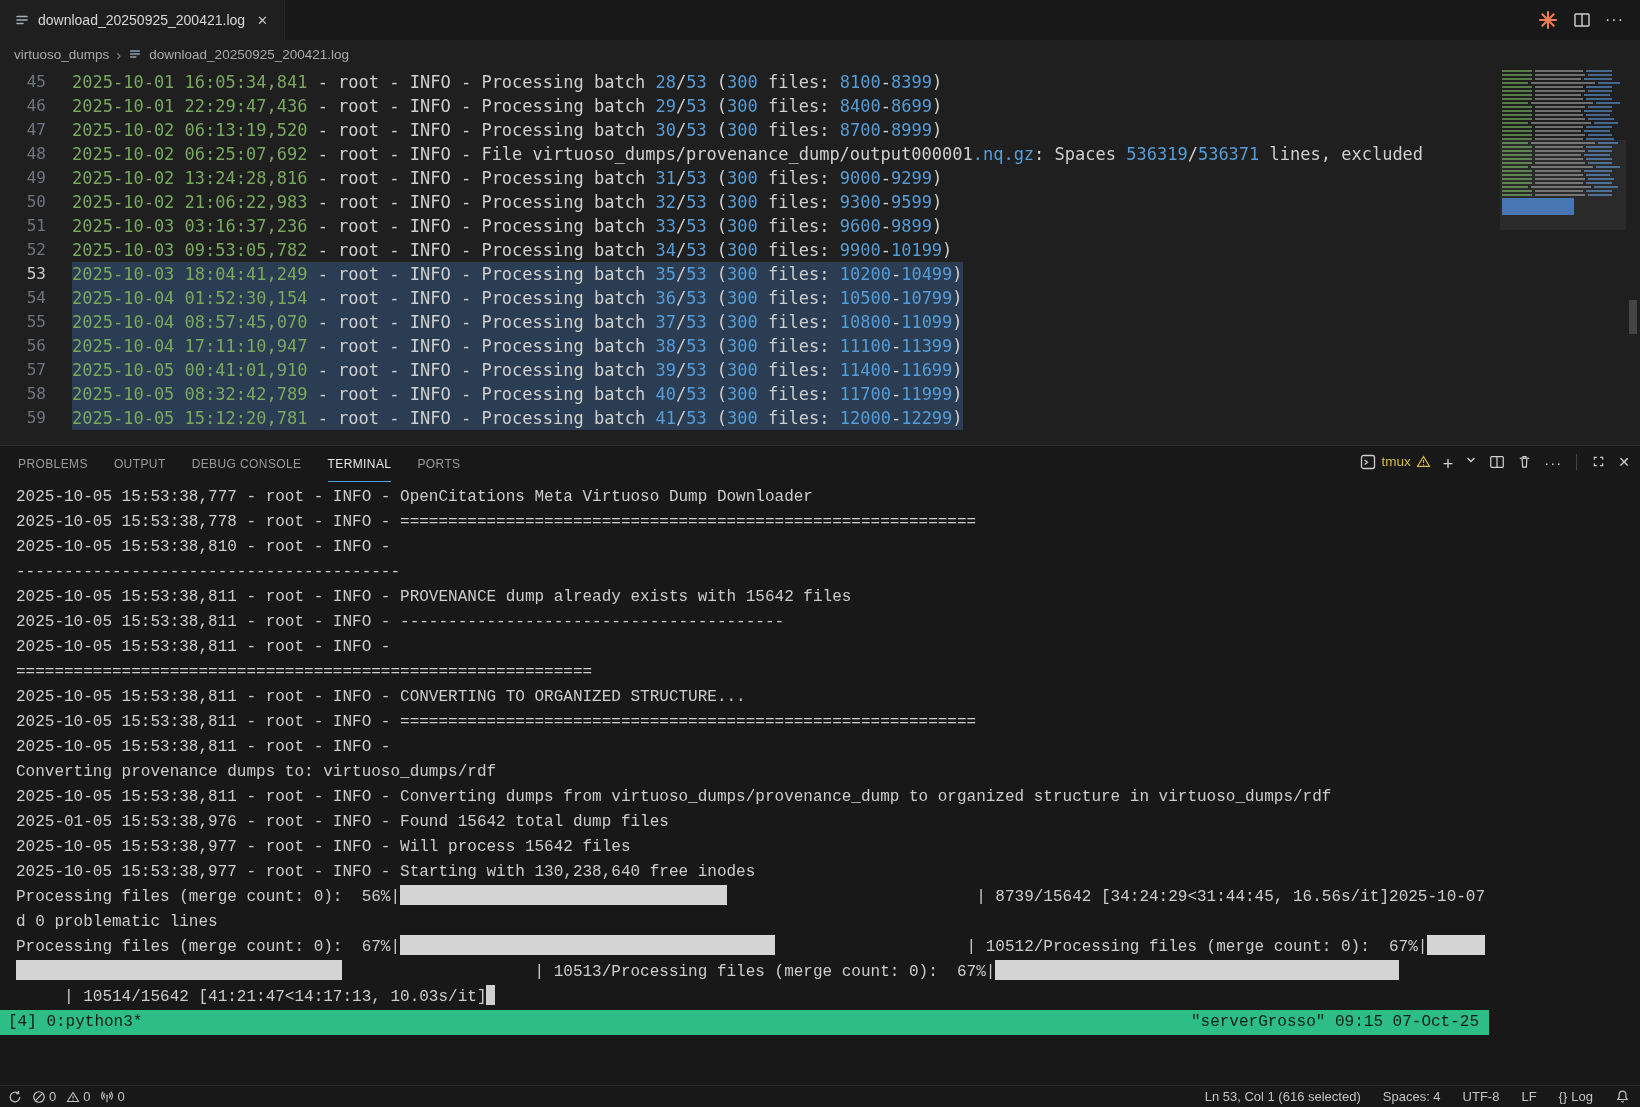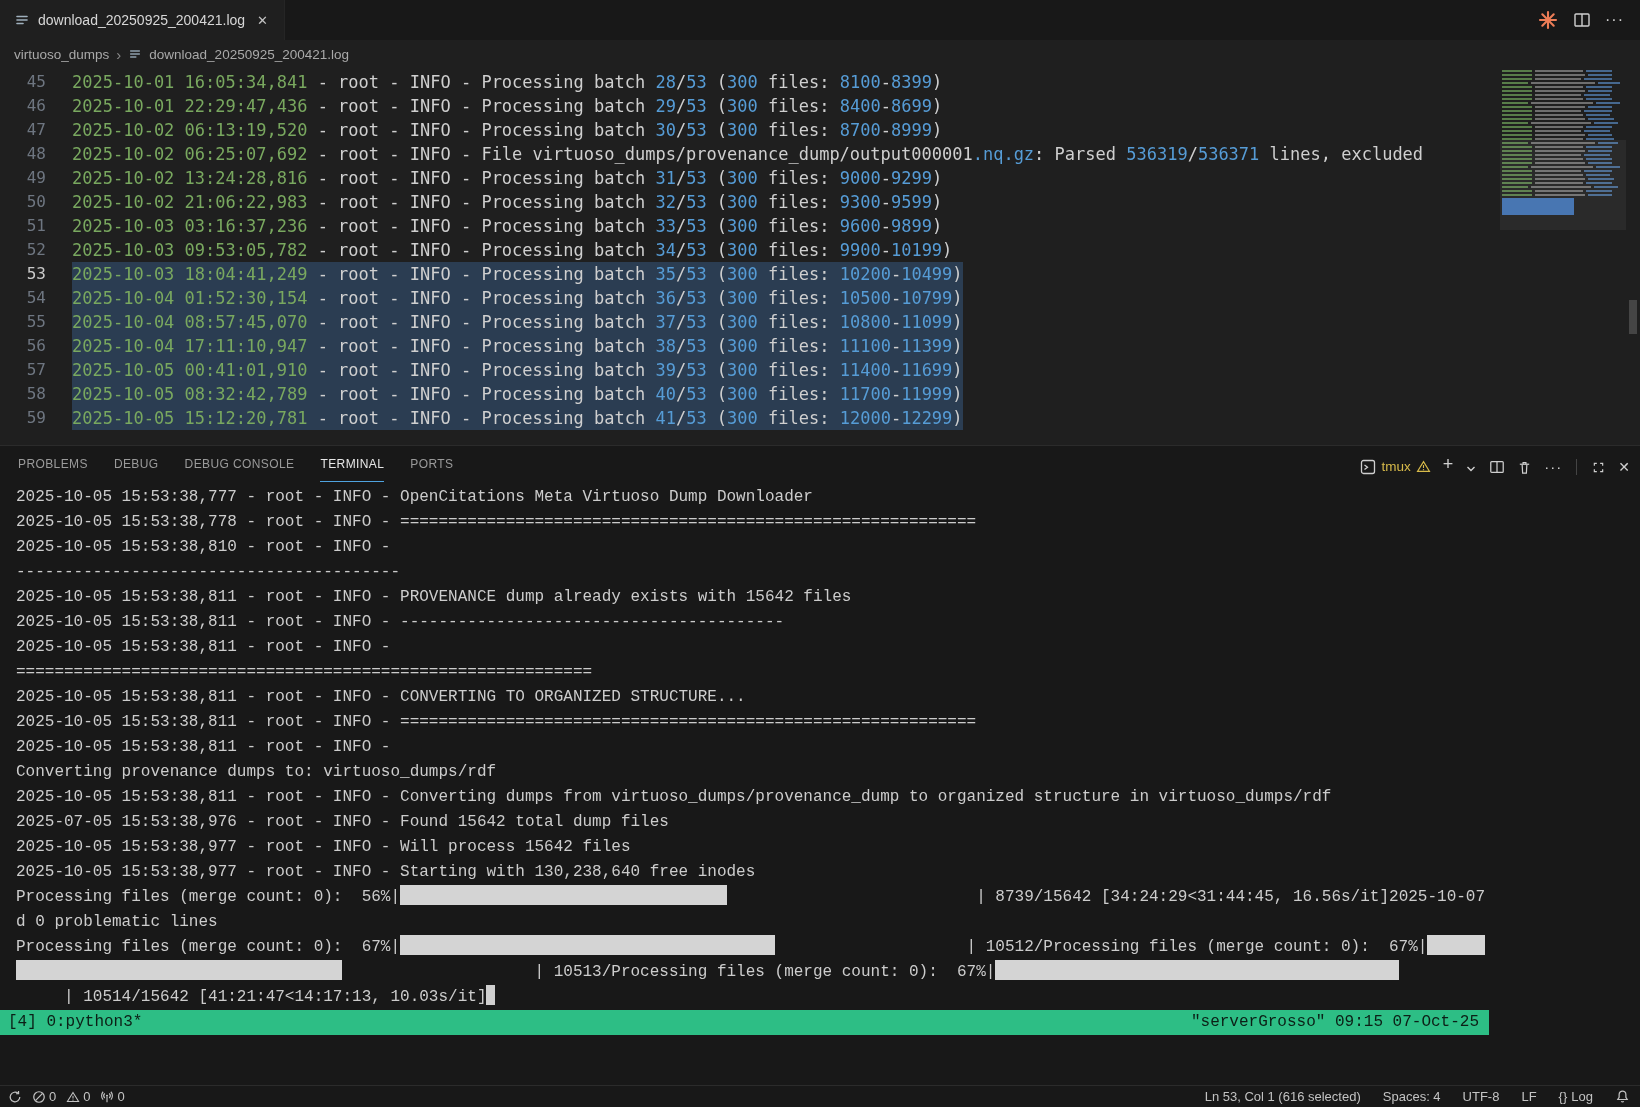--- a/index.html
+++ b/index.html
@@ -40,21 +40,21 @@
   .mm-b { background:#46688f; }
   .mm-sel { height:17px; margin-top:2px; width:72px; }
   .mm-slider { position:absolute; left:-2px; right:0; top:70px; height:90px; background:rgba(255,255,255,0.05); }
   .sb-thumb { position:absolute; right:3px; top:232px; width:8px; height:34px; background:rgba(140,140,140,0.35); }
 
   
   .panel { height:640px; flex:none; background:#181818; border-top:1px solid #2b2b2b; display:flex; flex-direction:column; }
   .panel-tabs { height:36px; flex:none; display:flex; align-items:center; padding:0 10px 0 18px; }
   .ptab { color:#9a9a9a; font-size:12px; letter-spacing:.4px; margin-right:26px; height:36px; line-height:36px; cursor:pointer; }
   .ptab.active { color:#e7e7e7; border-bottom:1.5px solid var(--accent,#4fa3df); }
-  .pt-actions { margin-left:auto; display:flex; align-items:flex-end; gap:12px; color:#cccccc; }
+  .pt-actions { margin-left:auto; display:flex; align-items:flex-start; gap:12px; color:#cccccc; }
   .tmux-widget { display:flex; align-items:center; gap:5px; }
   .tmux-label { color:var(--warn,#d7ba4a); font-size:13.5px; }
   .pt-plus { font-size:18px; color:#d0d0d0; }
   .pt-divider { width:1px; height:16px; background:#444; margin:0 2px; }
   .pt-close { color:#d0d0d0; font-size:14px; }
   .pt-more { color:#d0d0d0; font-size:15px; letter-spacing:1px; }
 
   
   .terminal { flex:1; padding-top:3px; font-family:Liberation Mono, monospace; font-size:16px; color:#cccccc; overflow:hidden; }
   .t-row { height:25px; line-height:25px; white-space:pre; padding-left:16px; }
@@ -140,21 +140,21 @@
         <div class="ed-row">
           <div class="ed-num">46</div>
           <div class="ed-text"><span class="c-g">2025-10-01 22:29:47,436</span><span class="c-w"> - root - INFO - Processing batch </span><span class="c-b">29</span><span class="c-w">/</span><span class="c-b">53</span><span class="c-w"> (</span><span class="c-b">300</span><span class="c-w"> files: </span><span class="c-b">8400</span><span class="c-w">-</span><span class="c-b">8699</span><span class="c-w">)</span></div>
         </div>
         <div class="ed-row">
           <div class="ed-num">47</div>
           <div class="ed-text"><span class="c-g">2025-10-02 06:13:19,520</span><span class="c-w"> - root - INFO - Processing batch </span><span class="c-b">30</span><span class="c-w">/</span><span class="c-b">53</span><span class="c-w"> (</span><span class="c-b">300</span><span class="c-w"> files: </span><span class="c-b">8700</span><span class="c-w">-</span><span class="c-b">8999</span><span class="c-w">)</span></div>
         </div>
         <div class="ed-row">
           <div class="ed-num">48</div>
-          <div class="ed-text"><span class="c-g">2025-10-02 06:25:07,692</span><span class="c-w"> - root - INFO - File virtuoso_dumps/provenance_dump/output000001</span><span class="c-b">.nq.gz</span><span class="c-w">: Parsed </span><span class="c-b">536319</span><span class="c-w">/</span><span class="c-b">536371</span><span class="c-w"> lines, excluded</span></div>
+          <div class="ed-text"><span class="c-g">2025-10-02 06:25:07,692</span><span class="c-w"> - root - INFO - File virtuoso_dumps/provenance_dump/output000001</span><span class="c-b">.nq.gz</span><span class="c-w">: Spaces </span><span class="c-b">536319</span><span class="c-w">/</span><span class="c-b">536371</span><span class="c-w"> lines, excluded</span></div>
         </div>
         <div class="ed-row">
           <div class="ed-num">49</div>
           <div class="ed-text"><span class="c-g">2025-10-02 13:24:28,816</span><span class="c-w"> - root - INFO - Processing batch </span><span class="c-b">31</span><span class="c-w">/</span><span class="c-b">53</span><span class="c-w"> (</span><span class="c-b">300</span><span class="c-w"> files: </span><span class="c-b">9000</span><span class="c-w">-</span><span class="c-b">9299</span><span class="c-w">)</span></div>
         </div>
         <div class="ed-row">
           <div class="ed-num">50</div>
           <div class="ed-text"><span class="c-g">2025-10-02 21:06:22,983</span><span class="c-w"> - root - INFO - Processing batch </span><span class="c-b">32</span><span class="c-w">/</span><span class="c-b">53</span><span class="c-w"> (</span><span class="c-b">300</span><span class="c-w"> files: </span><span class="c-b">9300</span><span class="c-w">-</span><span class="c-b">9599</span><span class="c-w">)</span></div>
         </div>
         <div class="ed-row">
@@ -359,21 +359,21 @@
           <div class="mm-sel" style="background: rgb(63, 111, 174);"></div>
         </div>
       <div class="mm-slider"></div>
     </div>
     <div class="sb-thumb"></div>
   </div>
 
   <div class="panel">
     <div class="panel-tabs">
       <span class="ptab">PROBLEMS</span>
-      <span class="ptab">DEBUG</span>
+      <span class="ptab">OUTPUT</span>
       <span class="ptab">DEBUG CONSOLE</span>
       <span class="ptab active">TERMINAL</span>
       <span class="ptab">PORTS</span>
 
       <span class="pt-actions">
         <span class="tmux-widget">
           <span>
             <svg width="16" height="16" viewBox="0 0 16 16">
                 <rect x="1.5" y="1.5" width="13" height="13" rx="2" fill="none" stroke="#cfcfcf" stroke-width="1.3"></rect>
                 <polyline points="4.5,6 7.5,8.2 4.5,10.4" fill="none" stroke="#cfcfcf" stroke-width="1.3"></polyline>
@@ -431,21 +431,21 @@
           <div class="t-row"><span>----------------------------------------</span></div>
           <div class="t-row"><span>2025-10-05 15:53:38,811 - root - INFO - PROVENANCE dump already exists with 15642 files</span></div>
           <div class="t-row"><span>2025-10-05 15:53:38,811 - root - INFO - ----------------------------------------</span></div>
           <div class="t-row"><span>2025-10-05 15:53:38,811 - root - INFO - </span></div>
           <div class="t-row"><span>============================================================</span></div>
           <div class="t-row"><span>2025-10-05 15:53:38,811 - root - INFO - CONVERTING TO ORGANIZED STRUCTURE...</span></div>
           <div class="t-row"><span>2025-10-05 15:53:38,811 - root - INFO - ============================================================</span></div>
           <div class="t-row"><span>2025-10-05 15:53:38,811 - root - INFO - </span></div>
           <div class="t-row"><span>Converting provenance dumps to: virtuoso_dumps/rdf</span></div>
           <div class="t-row"><span>2025-10-05 15:53:38,811 - root - INFO - Converting dumps from virtuoso_dumps/provenance_dump to organized structure in virtuoso_dumps/rdf</span></div>
-          <div class="t-row"><span>2025-07-05 15:53:38,976 - root - INFO - Found 15642 total dump files</span></div>
+          <div class="t-row"><span>2025-01-05 15:53:38,976 - root - INFO - Found 15642 total dump files</span></div>
           <div class="t-row"><span>2025-10-05 15:53:38,977 - root - INFO - Will process 15642 files</span></div>
           <div class="t-row"><span>2025-10-05 15:53:38,977 - root - INFO - Starting with 130,238,640 free inodes</span></div>
           <div class="t-row"><span>Processing files (merge count: 0):  56%|</span><span class="fill" style="width: 34ch;"></span><span class="sp" style="width: 26ch;"></span><span>| 8739/15642 [34:24:29&lt;31:44:45, 16.56s/it]2025-10-07</span></div>
           <div class="t-row"><span>d 0 problematic lines</span></div>
           <div class="t-row"><span>Processing files (merge count: 0):  67%|</span><span class="fill" style="width: 39ch;"></span><span class="sp" style="width: 20ch;"></span><span>| 10512/Processing files (merge count: 0):  67%|</span><span class="fill" style="width: 6ch;"></span></div>
           <div class="t-row"><span class="fill" style="width: 34ch;"></span><span class="sp" style="width: 20ch;"></span><span>| 10513/Processing files (merge count: 0):  67%|</span><span class="fill" style="width: 42ch;"></span></div>
           <div class="t-row"><span>     | 10514/15642 [41:21:47&lt;14:17:13, 10.03s/it]</span><span class="cur"></span></div>
         </div>
       <div class="tmux-row" style="background: rgb(45, 190, 133); justify-content: space-between;">
         <span>[4] 0:python3*</span>

